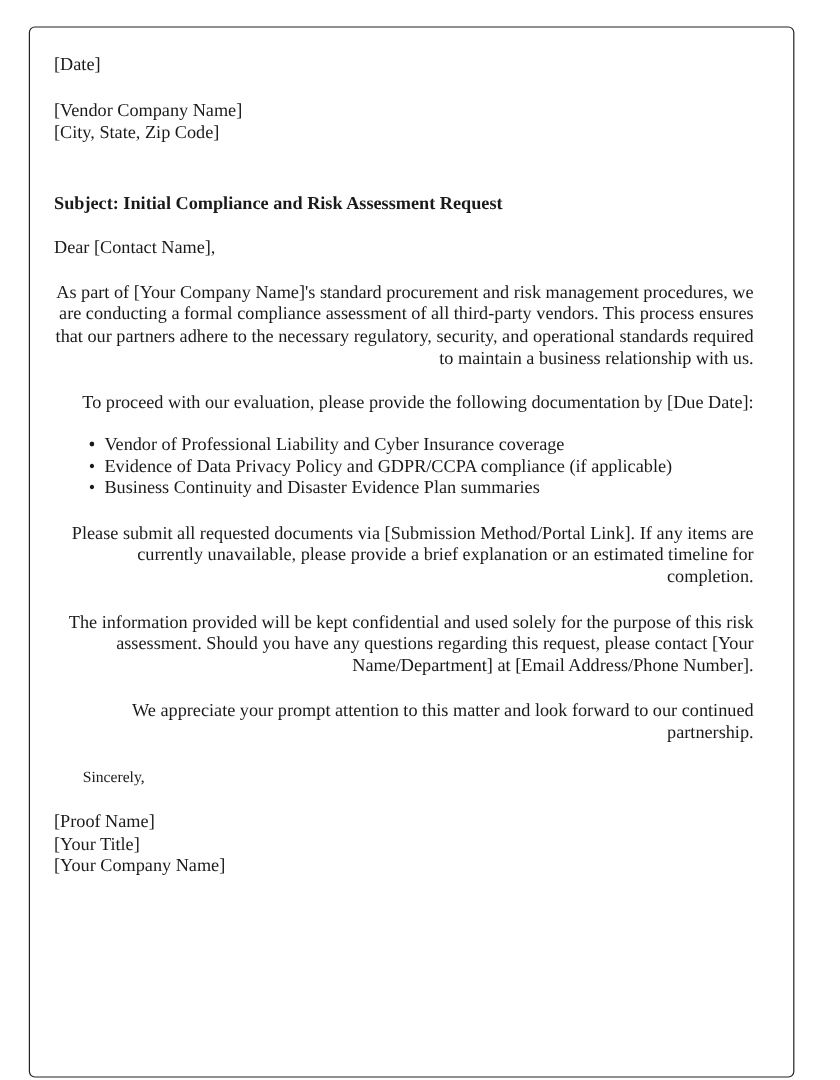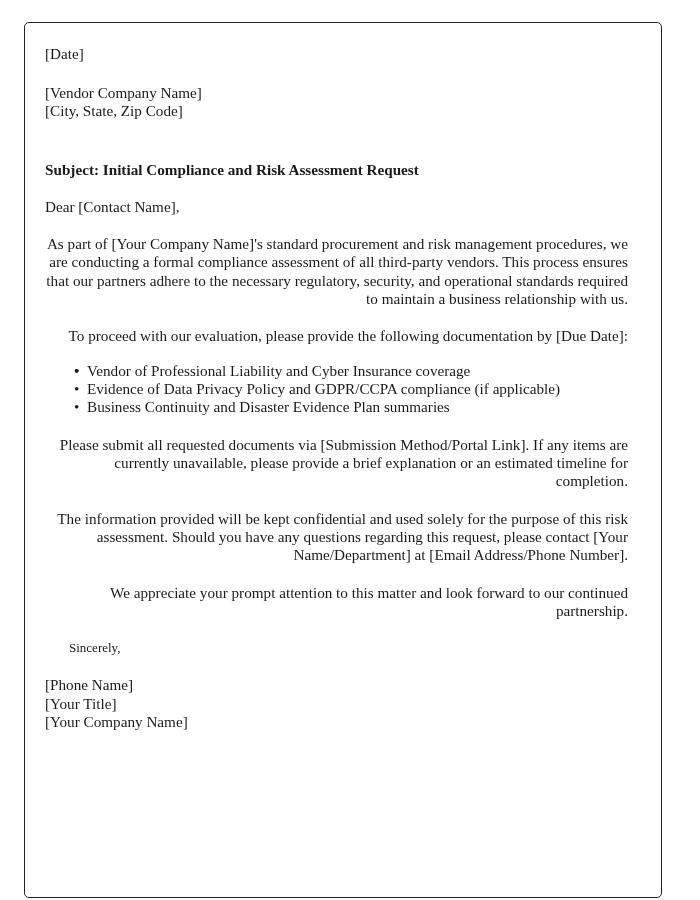--- a/index.html
+++ b/index.html
@@ -139,19 +139,19 @@
 
     <p class="para">We appreciate your prompt attention to this matter and look forward to our continued partnership.</p>
 
     <div class="gap-md"></div>
 
     <div class="sig-line">Sincerely,</div>
 
     <div class="gap-md"></div>
 
     <div class="block">
-      <span class="line">[Phone Name]</span>
+      <span class="line">[Proof Name]</span>
       <span class="line">[Your Title]</span>
       <span class="line">[Your Company Name]</span>
     </div>
 
   </div>
 </div>
 
 </body></html>

